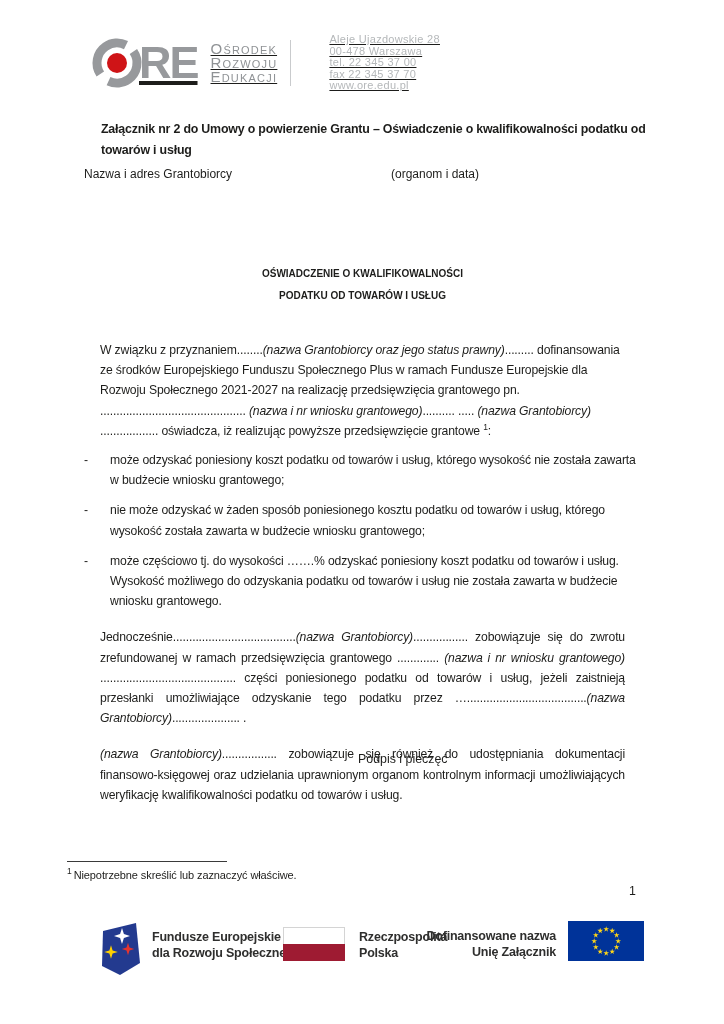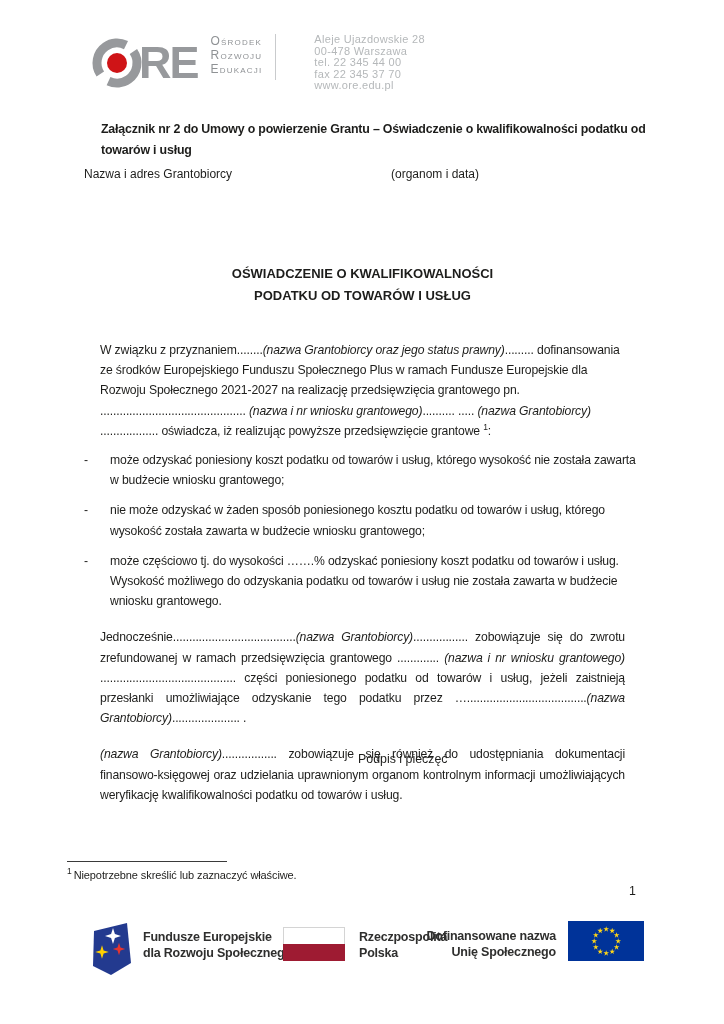--- a/index.html
+++ b/index.html
@@ -15,53 +15,53 @@
     --eu-blue:#003399;
     --eu-star:#ffd617;
     --footer-text:#2f2f2e;
   }
   html,body{margin:0;padding:0;background:#ffffff;}
   .page{
     position:relative;width:724px;height:1024px;background:#fff;overflow:hidden;
     font-family:"Liberation Sans",sans-serif;color:var(--text);
   }
   
-  .ore-header{position:absolute;top:34px;left:90px;display:flex;gap:13px;}
+  .ore-header{position:absolute;top:34px;left:90px;display:flex;align-items:center;gap:13px;text-decoration:underline;}
   .ore-mark{display:flex;align-items:center;}
   .ore-letters{font-size:45px;font-weight:bold;color:var(--ore-gray);letter-spacing:-2px;margin-left:-5px;line-height:54px;}
-  .ore-org{font-variant:small-caps;font-size:12px;letter-spacing:1.2px;color:var(--ore-gray-dark);line-height:14px;}
+  .ore-org{font-variant:small-caps;font-size:15px;letter-spacing:1.2px;color:var(--ore-gray-dark);line-height:14px;}
   .ore-org span{display:block;}
   .ore-divider{width:1px;height:46px;background:#c9cbcd;}
   .ore-address{font-size:11px;color:var(--ore-gray-light);line-height:11.5px;letter-spacing:.3px;margin-left:25px;}
   .ore-address span{display:block;}
   
   .attachment-heading{position:absolute;top:119px;left:101px;width:562px;font-weight:bold;font-size:12.4px;line-height:21px;letter-spacing:-0.2px;}
   .name-row{position:absolute;top:167px;left:84px;width:557px;font-size:12px;}
   .place-date{position:absolute;left:307px;top:0;}
-  .main-title{position:absolute;top:263px;left:84px;width:557px;text-align:center;font-weight:bold;font-size:13px;line-height:22px;}
+  .main-title{position:absolute;top:263px;left:84px;width:557px;text-align:center;font-weight:bold;font-size:10px;line-height:22px;}
   .content{position:absolute;top:324px;left:84px;width:557px;font-size:12.2px;line-height:20.2px;letter-spacing:-0.15px;}
   .content p{margin:16px;}
   .p1{margin-bottom:9px !important;}
   .bullets{margin:0 0 2px 0;}
   .bullet-item{display:flex;margin-bottom:10px;}
   .bullet-marker{width:26px;flex:none;}
   .bullet-text{flex:1;}
   .just{text-align:justify;}
   .p2{margin-bottom:7px !important;}
   em{font-style:italic;}
   sup{font-size:8.5px;line-height:0;}
   .signature{position:absolute;top:752px;left:358px;font-size:12.4px;}
   .footnote-block{position:absolute;top:861px;left:67px;width:557px;}
   .fn-rule{width:160px;border-top:1.4px solid #3a3a3a;margin-bottom:7px;}
   .fn-text{font-size:11px;letter-spacing:-0.1px;}
   .fn-text span{margin-left:2px;}
   .page-number{position:absolute;top:884px;right:88px;font-size:12.4px;}
   
   .eu-footer{position:absolute;top:920px;left:84px;width:560px;height:62px;}
-  .fe-group{position:absolute;left:7px;top:1px;display:flex;gap:10px;align-items:flex-start;}
+  .fe-group{position:absolute;left:16px;top:1px;display:flex;gap:10px;align-items:flex-start;}
   .footer-label{font-size:12.5px;font-weight:bold;color:var(--footer-text);line-height:16px;letter-spacing:-0.2px;}
   .footer-label span{display:block;}
   .fe-group .footer-label{padding-top:8px;}
   .pl-group{position:absolute;left:199px;top:7px;display:flex;gap:14px;align-items:flex-start;}
   .pl-flag{width:62px;height:34px;box-sizing:border-box;}
   .pl-white{height:17px;background:#fff;border:1px solid #d4d4d4;border-bottom:none;box-sizing:border-box;}
   .pl-red{height:17px;background:var(--pl-red);}
   .pl-group .footer-label{padding-top:2px;}
   .eu-group{position:absolute;right:0;top:1px;display:flex;gap:12px;align-items:flex-start;}
   .eu-group .footer-label{text-align:right;padding-top:7px;}
@@ -81,21 +81,21 @@
     </div>
     <div class="ore-org">
       <span>Ośrodek</span>
       <span>Rozwoju</span>
       <span>Edukacji</span>
     </div>
     <div class="ore-divider"></div>
     <div class="ore-address">
       <span>Aleje Ujazdowskie 28</span>
       <span>00-478 Warszawa</span>
-      <span>tel. 22 345 44 00</span>
+      <span>tel. 22 345 37 00</span>
       <span>fax 22 345 37 70</span>
       <span>www.ore.edu.pl</span>
     </div>
   </header>
 
   <section class="attachment-heading">Załącznik nr 2 do Umowy o powierzenie Grantu – Oświadczenie o kwalifikowalności podatku od towarów i usług</section>
 
   <section class="name-row">
     <span>Nazwa i adres Grantobiorcy</span>
     <span class="place-date">(organom i data)</span>
@@ -159,21 +159,21 @@
       </div>
       <div class="footer-label">
         <span>Rzeczpospolita</span>
         <span>Polska</span>
       </div>
     </div>
 
     <div class="eu-group">
       <div class="footer-label">
         <span>Dofinansowane nazwa</span>
-        <span>Unię Społecznego</span>
+        <span>Unię Załącznik</span>
       </div>
       <svg width="76" height="40" viewBox="0 0 76 40">
         <defs>
           <symbol id="eu-star" viewBox="-3.2 -3.2 6.4 6.4">
             <polygon points="0,-3 0.67,-0.93 2.85,-0.93 1.09,0.35 1.76,2.43 0,1.15 -1.76,2.43 -1.09,0.35 -2.85,-0.93 -0.67,-0.93" fill="#ffd617"></polygon>
           </symbol>
         </defs>
         <rect x="0" y="0" width="76" height="40" fill="#003399"></rect>
         <use href="#eu-star" x="35" y="5" width="6.4" height="6.4"></use>
         <use href="#eu-star" x="41" y="6.6" width="6.4" height="6.4"></use>

